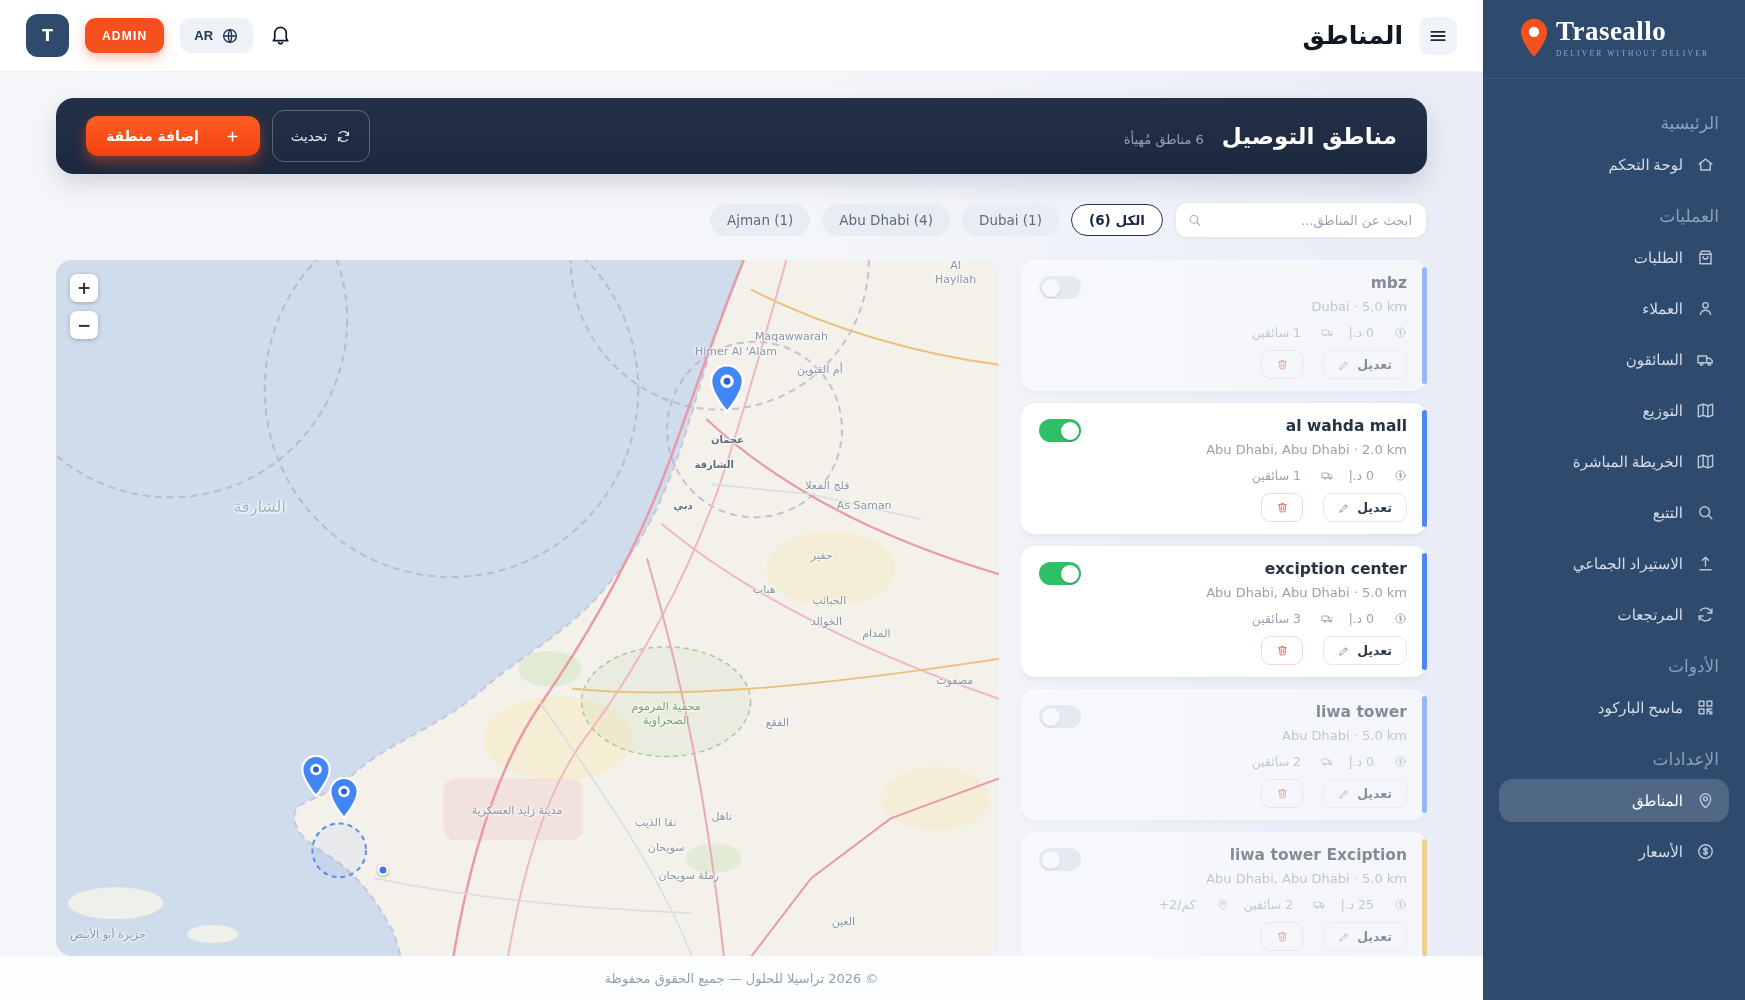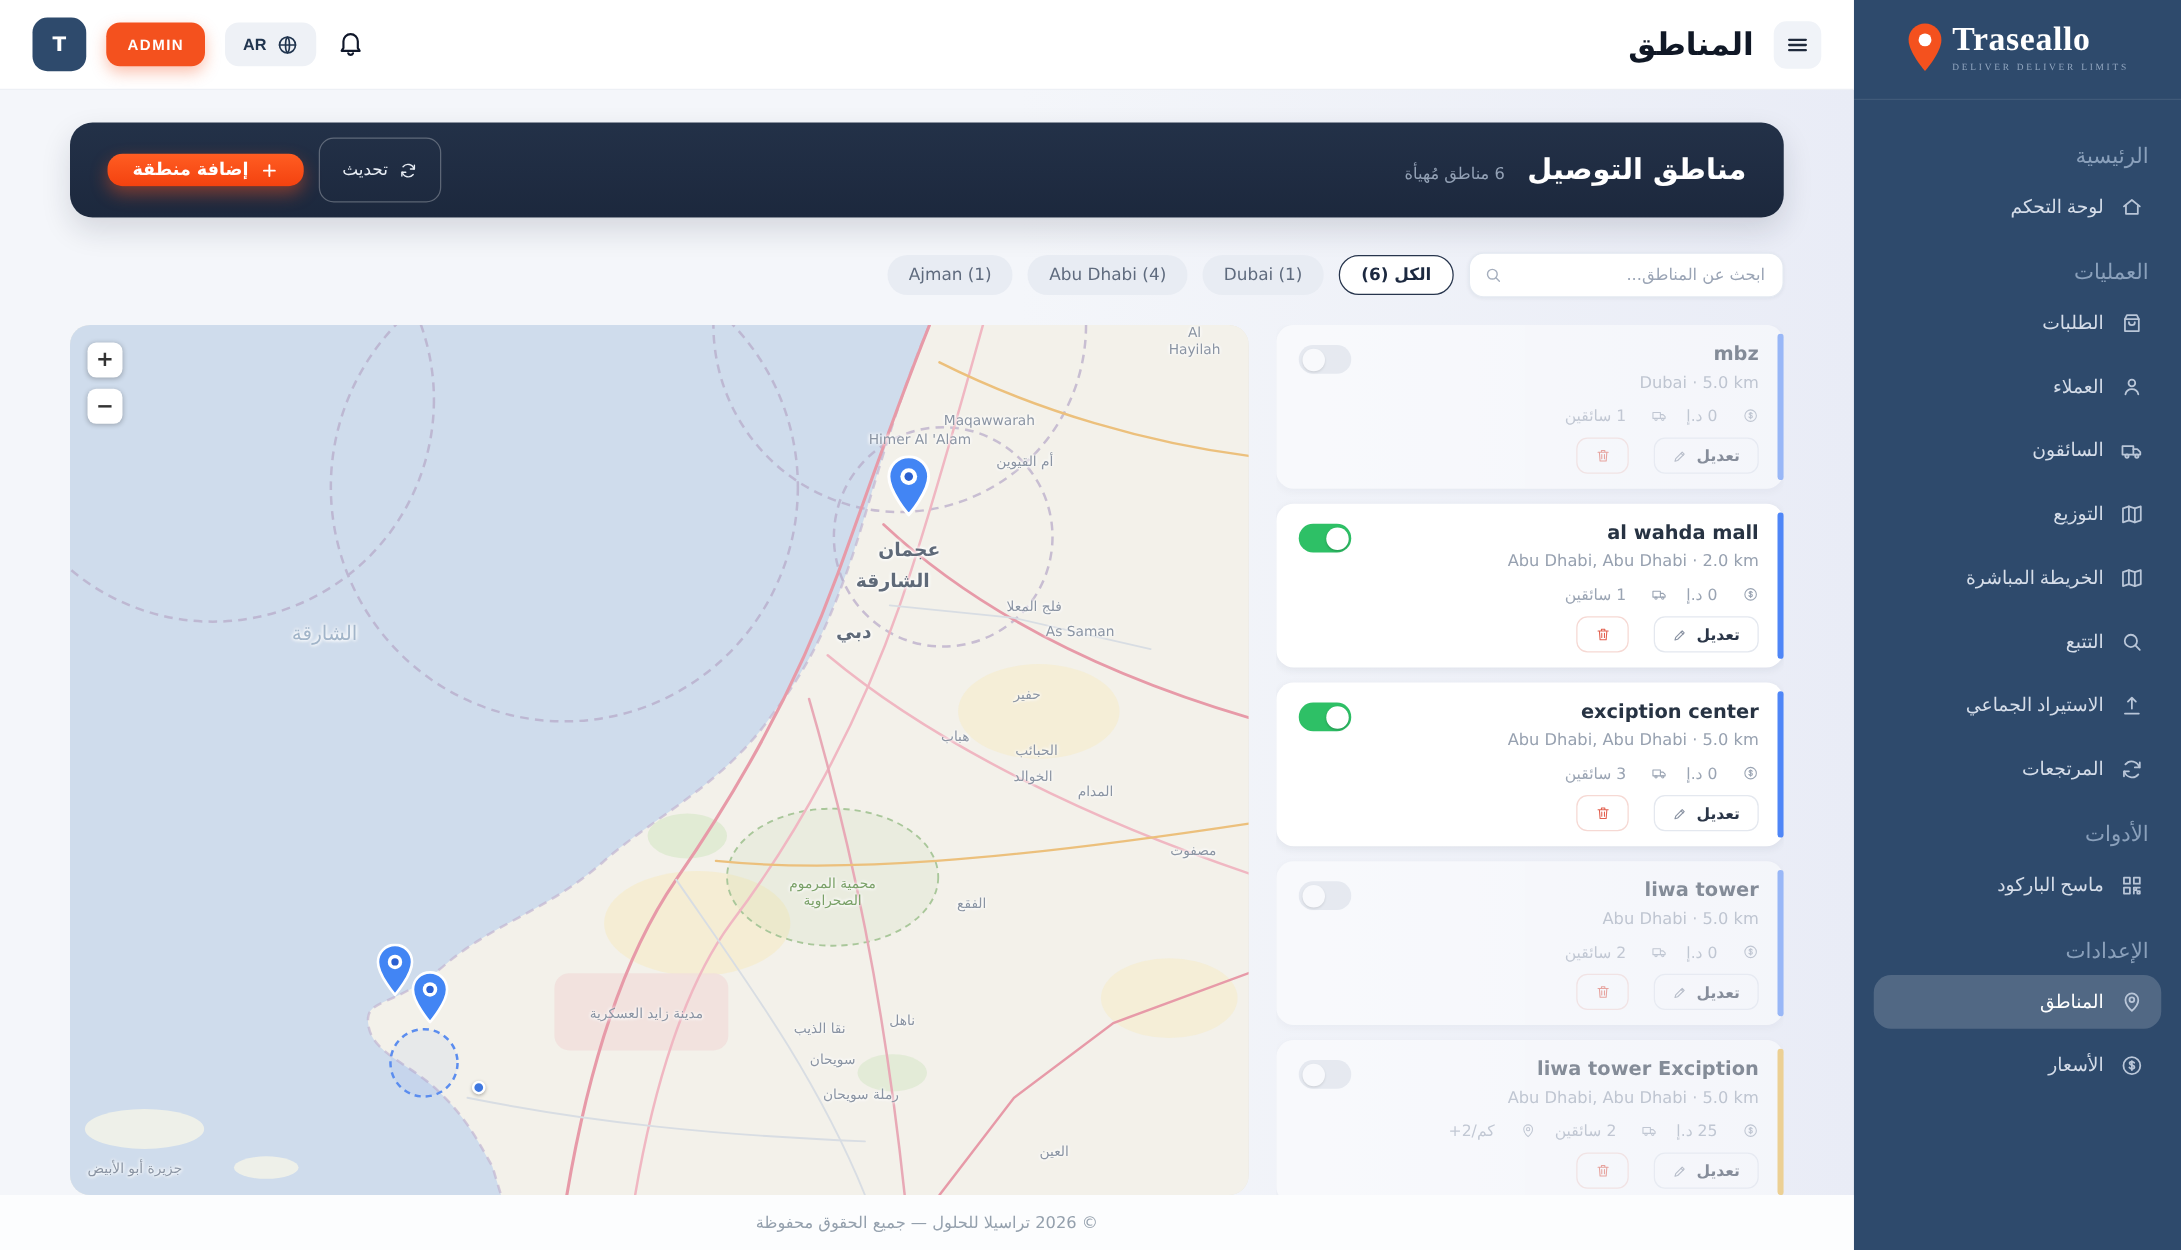--- a/index.html
+++ b/index.html
@@ -41,21 +41,21 @@
 
   .content-wrap { flex:1; display:flex; flex-direction:column; padding:26px 56px 0; min-height:0; }
 
   .band { background:linear-gradient(180deg,#233148,#1c283d); border-radius:18px; height:76px; display:flex; align-items:center; justify-content:space-between; padding:0 30px; box-shadow:0 10px 24px rgba(20,30,50,.14); flex-shrink:0; }
   .band-titles { display:flex; align-items:baseline; gap:18px; }
   .band-title { font-size:23px; font-weight:800; color:#fff; }
   .band-sub { font-size:13px; color:#93a1b5; }
   .band-btns { display:flex; align-items:center; gap:12px; }
   .btn-refresh { height:52px; padding:0 18px; border-radius:12px; border:1px solid rgba(255,255,255,.28); background:transparent; color:#e8edf4; font-size:13.5px; display:flex; align-items:center; gap:9px; cursor:pointer; font-family:inherit; }
   .btn-refresh svg { width:15px; height:15px; }
-  .btn-add { height:26px; padding:0 20px; border-radius:12px; border:none; background:linear-gradient(180deg,#ff5d22,#f4420f); color:#fff; font-size:14px; font-weight:700; display:flex; align-items:center; gap:9px; box-shadow:0 6px 14px rgba(244,81,30,.45); cursor:pointer; font-family:inherit; }
+  .btn-add { height:40px; padding:0 20px; border-radius:12px; border:none; background:linear-gradient(180deg,#ff5d22,#f4420f); color:#fff; font-size:14px; font-weight:700; display:flex; align-items:center; gap:26px; box-shadow:0 6px 14px rgba(244,81,30,.45); cursor:pointer; font-family:inherit; }
   .btn-add svg { width:15px; height:15px; stroke-width:2.4; }
 
   .filters { margin-top:28px; display:flex; align-items:center; gap:12px; flex-shrink:0; }
   .search-box { width:252px; height:36px; background:#fff; border:1px solid #e4e9f1; border-radius:12px; position:relative; box-shadow:0 1px 3px rgba(25,39,62,.05); }
   .search-box input { width:100%; height:100%; border:none; outline:none; background:transparent; font-family:inherit; font-size:13px; color:#334155; padding:0 14px 0 34px; text-align:right; }
   .search-box input::placeholder { color:#9aa4b5; }
   .search-ic { position:absolute; left:11px; top:50%; transform:translateY(-50%); color:#a5aebd; }
   .search-ic svg { width:15px; height:15px; }
   #tabs { display:flex; align-items:center; gap:12px; }
   .tab { height:32px; padding:0 17px; border-radius:16px; background:#e8ecf3; border:none; color:#5f6b7e; font-size:13.5px; font-family:inherit; cursor:pointer; display:flex; align-items:center; }
@@ -81,21 +81,21 @@
   .bic { color:#8a93a3; } .bic svg { width:12px; height:12px; }
   .btn-trash { width:42px; height:29px; border-radius:9px; border:1px solid #f6d9d4; background:#fff; color:#e2604f; display:flex; align-items:center; justify-content:center; cursor:pointer; }
   .tic svg { width:13px; height:13px; stroke-width:1.6; }
 
   
   .map { flex:1; position:relative; border-radius:16px; overflow:hidden; background:#f3f1ea; box-shadow:inset 0 0 0 1px rgba(0,0,0,.05); }
   .map-base { position:absolute; inset:0; width:100%; height:100%; }
   .mlabel { position:absolute; transform:translate(-50%,-50%); font-size:11px; color:#8a94a3; white-space:pre-line; text-align:center; text-shadow:0 0 3px #fff,0 0 3px #fff,0 0 4px #fff; line-height:1.25; }
   .mlabel.green { color:#79a067; }
   .mlabel.water { color:#a2b5c9; font-size:16px; letter-spacing:1.5px; }
-  .mlabel.town { color:#5f6a79; font-size:15px; font-weight:700; }
+  .mlabel.town { color:#5f6a79; font-size:10px; font-weight:700; }
   .pin { position:absolute; transform:translate(-50%,-96%); }
   .mapdot { position:absolute; width:11px; height:11px; border-radius:50%; background:#3f78e0; border:2px solid #fff; box-shadow:0 1px 3px rgba(0,0,0,.3); transform:translate(-50%,-50%); }
   .zoom-ctl { position:absolute; left:14px; top:14px; display:flex; flex-direction:column; gap:9px; }
   .zoom-btn { width:28px; height:28px; border-radius:7px; background:#fff; border:none; box-shadow:0 1px 4px rgba(0,0,0,.25); font-size:17px; font-weight:700; color:#333; cursor:pointer; display:flex; align-items:center; justify-content:center; font-family:inherit; }
 
   .footer { height:44px; background:#fcfdfe; display:flex; align-items:center; justify-content:center; font-size:13px; color:#94a0ad; flex-shrink:0; margin-top:0; }
 </style>
 </head>
 <body>
 
@@ -105,21 +105,21 @@
     <div class="logo-wrap">
       <div class="logo">
         <span class="logo-pin">
           <svg viewBox="0 0 32 42">
               <path d="M16 41C16 41 2 25 2 14.5A14 14 0 0 1 30 14.5C30 25 16 41 16 41z" fill="#f4511e"></path>
               <circle cx="16" cy="14.5" r="5.5" fill="#fff"></circle>
             </svg>
         </span>
         <span>
           <div class="logo-name">Traseallo</div>
-          <div class="logo-tag">DELIVER DELIVER LIMITS</div>
+          <div class="logo-tag">DELIVER WITHOUT DELIVER</div>
         </span>
       </div>
     </div>
     <nav class="nav" id="nav">
         <div class="nav-label">الرئيسية</div>
         <div class="nav-item">
           <span class="ic nav-ic">
             <svg viewBox="0 0 24 24">
               <path d="M4 11.5 12 5l8 6.5"></path>
               <path d="M6 10.5V19h12v-8.5"></path>

